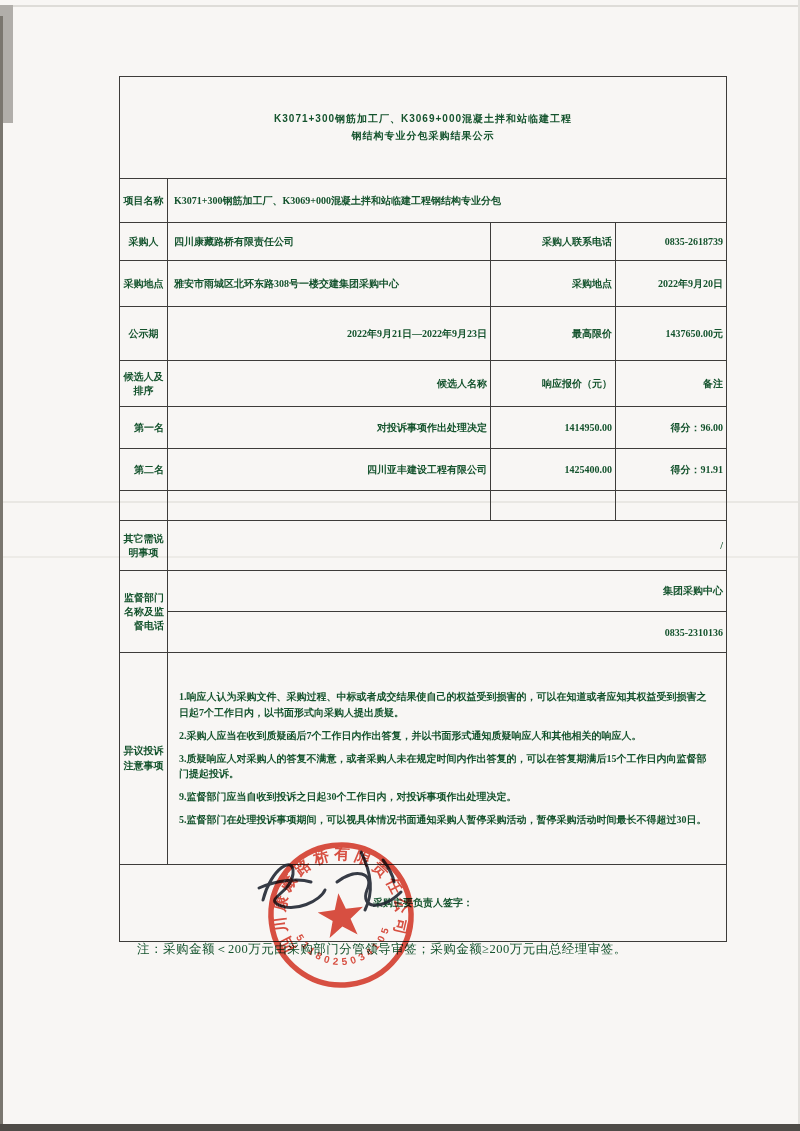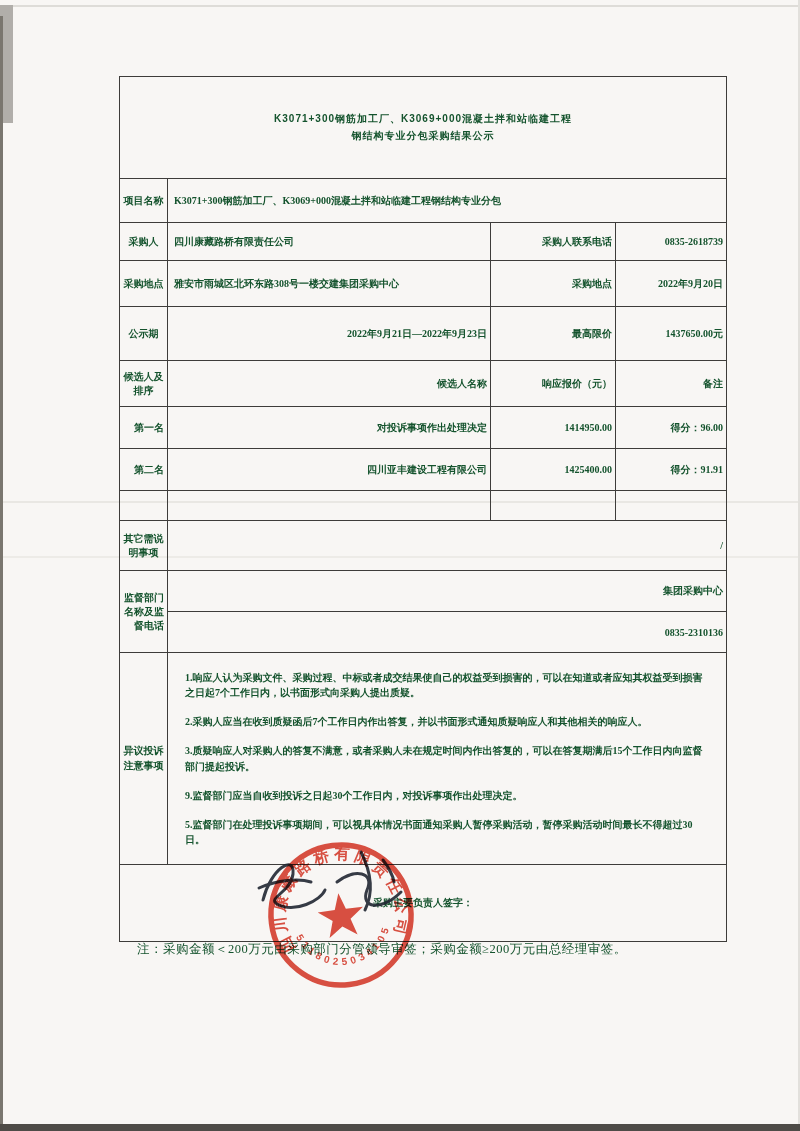--- a/index.html
+++ b/index.html
@@ -31,21 +31,21 @@
     overflow:hidden; word-break:break-all;
   }
   .title-cell {
     font-family:"Liberation Sans","DejaVu Sans",sans-serif;
     font-weight:bold; font-size:17px; text-align:center;
     letter-spacing:1px; line-height:1.65;
   }
   .lbl  { text-align:center; padding-left:3px; line-height:1.35; }
   .c    { text-align:right; }
   .list { font-size:11.5px; line-height:1.52; padding:6px 8px 6px 8px; text-align:left; }
-  .list div { margin:14px; }
+  .list div { margin:8px; }
   .sig-cell { font-size:13px; padding-left:5px; text-align:center; }
 
   .seal {
     position:absolute; left:253px; top:823px; z-index:5;
     mix-blend-mode:multiply; opacity:.88;
     transform:rotate(-7deg);
   }
   .seal text {
     font-family:"Liberation Sans","DejaVu Sans",sans-serif;
     font-weight:bold;

